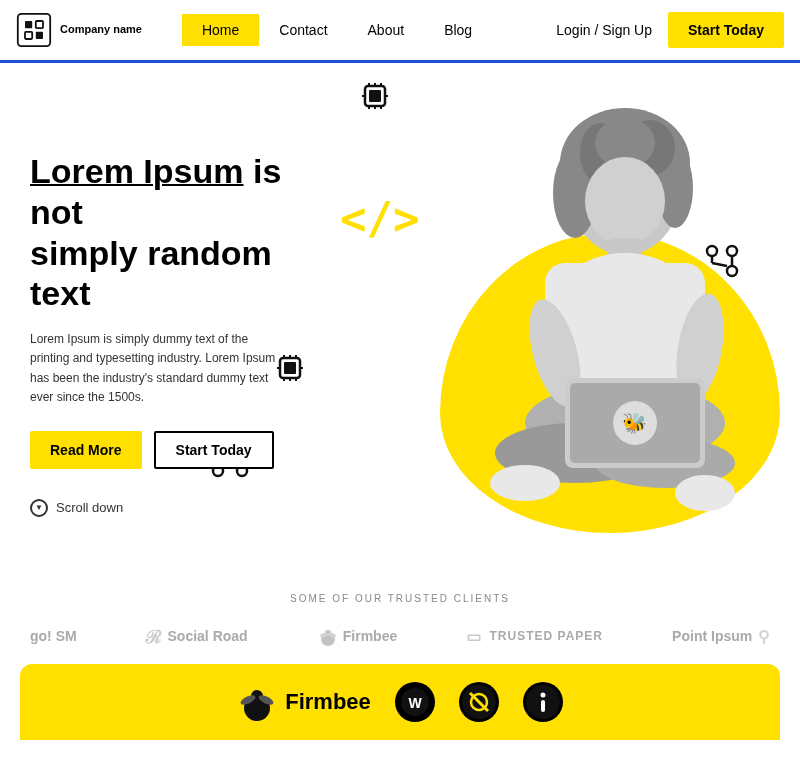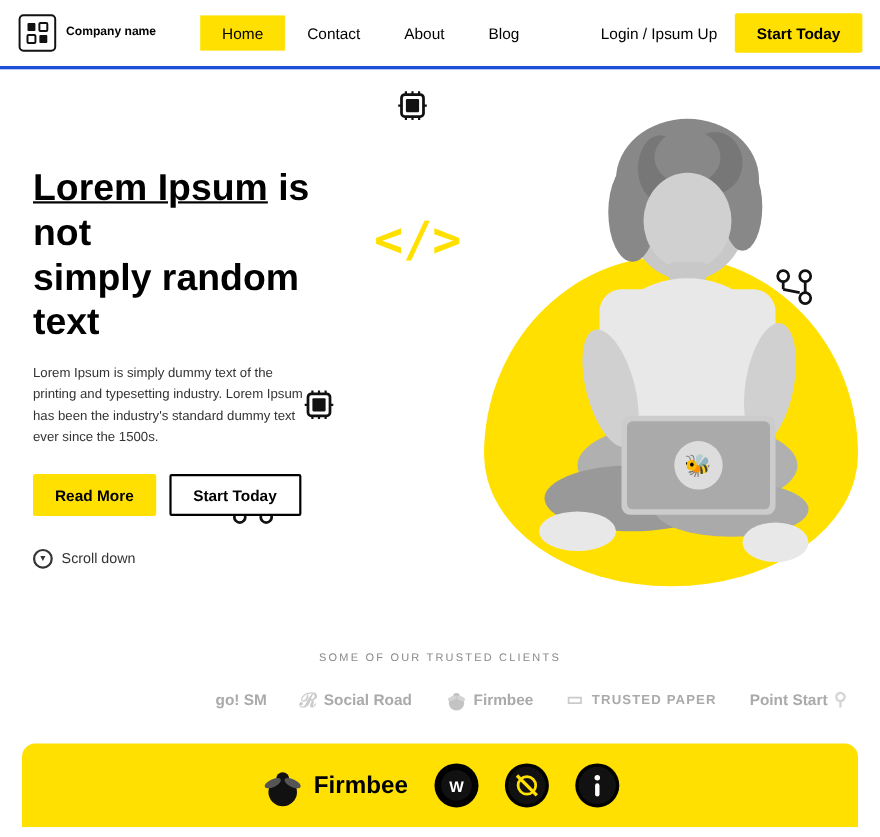--- a/index.html
+++ b/index.html
@@ -158,24 +158,24 @@
     }
     .clients-title {
       font-size: 10px;
       letter-spacing: 2px;
       color: #888;
       margin-bottom: 20px;
     }
     .clients-logos {
       display: flex;
       align-items: center;
-      justify-content: flex-end;
+      justify-content: space-between;
       gap: 30px;
       flex-wrap: wrap;
-      padding-bottom: 28px;
+      padding-bottom: 16px;
     }
     .client-logo {
       font-size: 14px;
       font-weight: 700;
       color: #aaa;
       display: flex;
       align-items: center;
       gap: 4px;
     }
 
@@ -236,21 +236,21 @@
   </div>
 
   <div class="nav-links">
     <a class="nav-link active">Home</a>
     <a class="nav-link">Contact</a>
     <a class="nav-link">About</a>
     <a class="nav-link">Blog</a>
   </div>
 
   <div class="nav-right">
-    <span class="login-link">Login / Ipsum Up</span>
+    <span class="login-link">Login / Sign Up</span>
     <button class="btn-yellow">Start Today</button>
   </div>
 </nav>
 
 <section class="hero">
 
   <div class="deco" style="top: 18px; left: 360px;">
     <svg width="30" height="30" viewBox="0 0 30 30" fill="#111">
       <rect x="5" y="5" width="20" height="20" rx="3" fill="none" stroke="#111" stroke-width="2.5"></rect>
       <rect x="9" y="9" width="12" height="12" rx="1" fill="#111"></rect>
@@ -382,21 +382,21 @@
         <ellipse cx="7" cy="10" rx="4" ry="2" fill="#aaa" transform="rotate(-20 7 10)"></ellipse>
         <ellipse cx="15" cy="10" rx="4" ry="2" fill="#aaa" transform="rotate(20 15 10)"></ellipse>
       </svg>
       <span>Firmbee</span>
     </div>
     <div class="client-logo">
       <span style="font-size: 16px; margin-right: 4px; opacity: 0.6; color:#aaa;">▭</span>
       <span style="letter-spacing: 1px; font-size: 12px;">TRUSTED PAPER</span>
     </div>
     <div class="client-logo">
-      <span>Point Start</span>
+      <span>Point Ipsum</span>
       <span style="font-size: 16px; margin-left: 2px; opacity: 0.5;">⚲</span>
     </div>
   </div>
 </section>
 
 <div class="bottom-bar">
   <div class="bottom-brand">
     <svg width="40" height="40" viewBox="0 0 40 40">
       <ellipse cx="20" cy="26" rx="13" ry="13" fill="#111"></ellipse>
       <rect x="14" y="8" width="12" height="16" rx="6" fill="#111"></rect>

